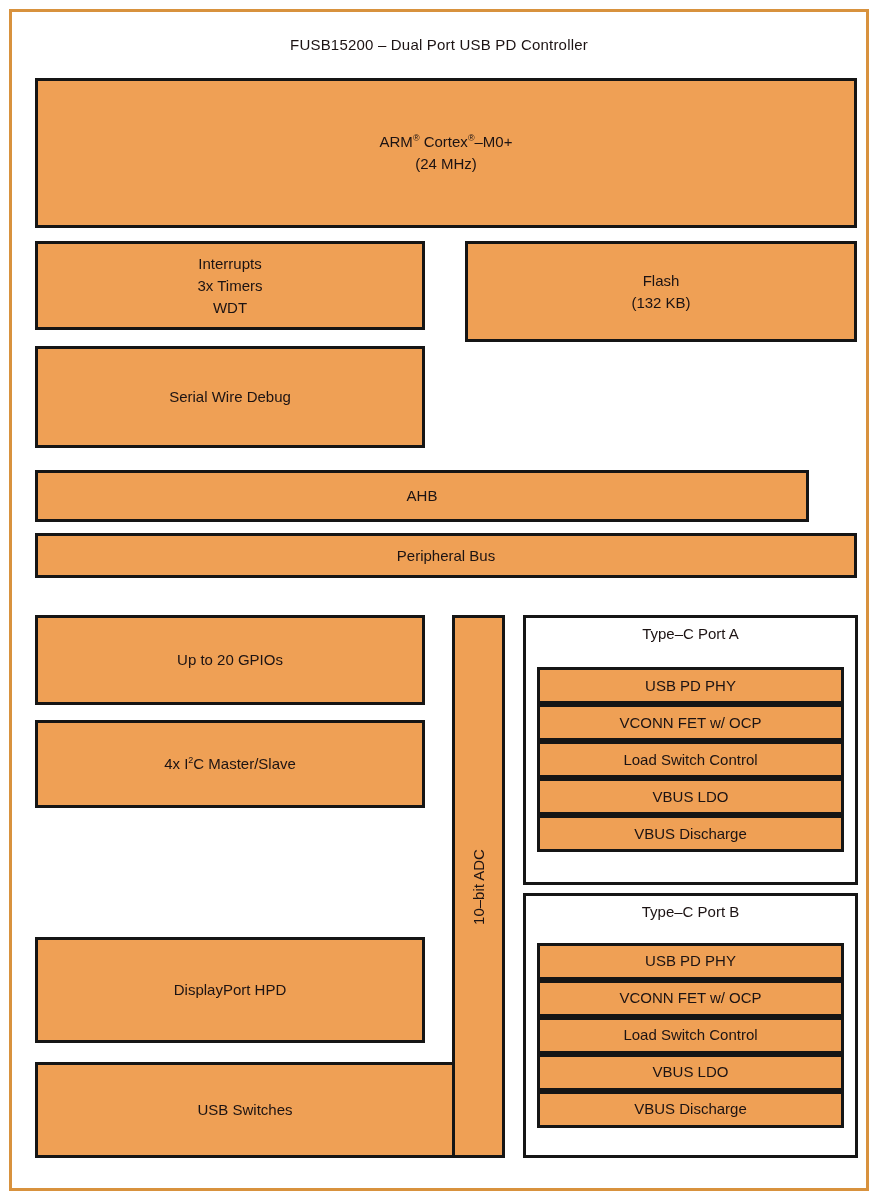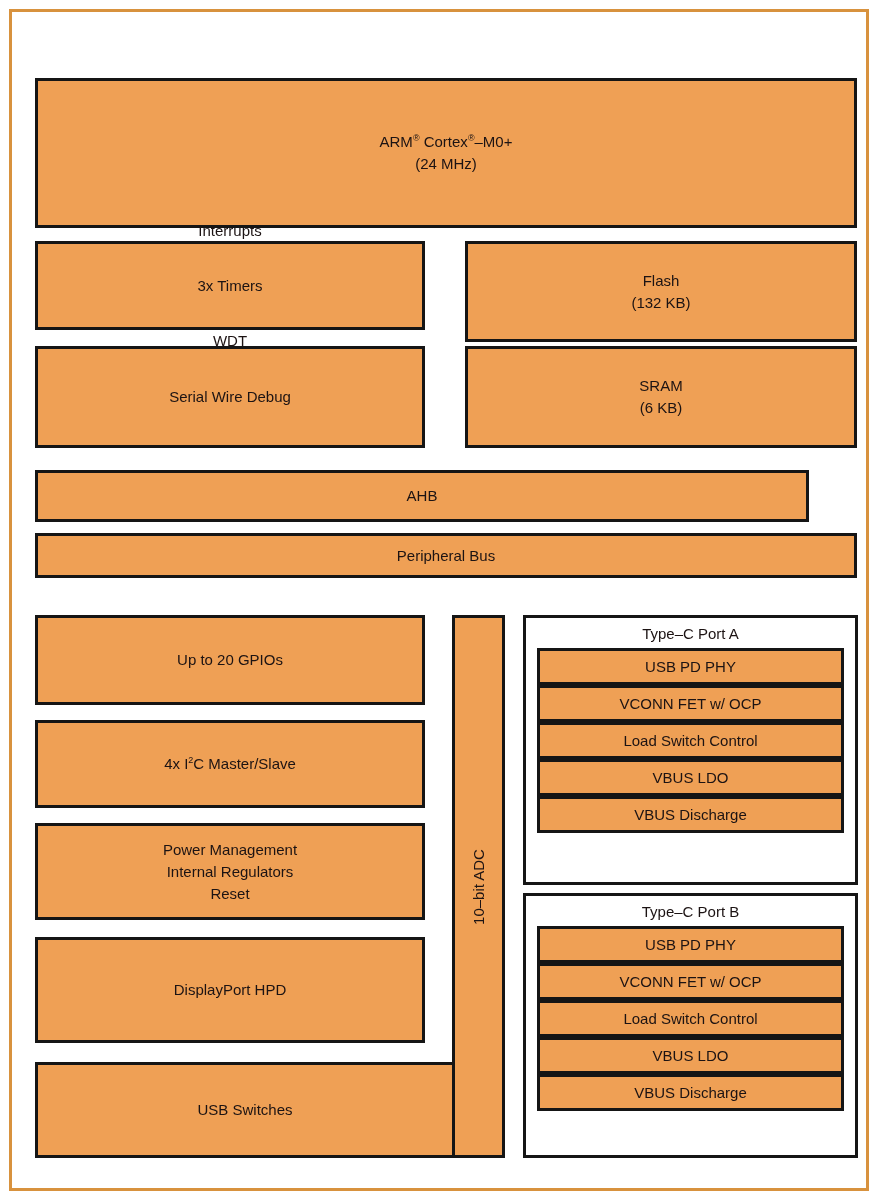--- a/index.html
+++ b/index.html
@@ -58,55 +58,56 @@
   .panel-title {
     text-align: center;
     font-size: 15px;
     flex: 0 0 auto;
     padding-bottom: 6px;
   }
   .panel-items {
     flex: 1 1 auto;
     display: flex;
     flex-direction: column;
-    justify-content: flex-start;
+    justify-content: center;
   }
   .panel-items .blk {
     position: relative;
     height: 37px;
     width: 100%;
   }
   .vtext {
     transform: rotate(-90deg);
     white-space: nowrap;
     font-size: 15px;
   }
   
   #cpu           { left:35px;  top:78px;   width:822px; height:150px; }
-  #interrupts    { left:35px;  top:241px;  width:390px; height:89px;gap:33px;  }
+  #interrupts    { left:35px;  top:241px;  width:390px; height:89px;  }
   #flash         { left:465px; top:241px;  width:392px; height:101px;  }
   #swd           { left:35px;  top:346px;  width:390px; height:102px; }
   #sram          { left:465px; top:346px;  width:392px; height:102px; }
   #ahb           { left:35px;  top:470px;  width:774px; height:52px;  }
   #pbus          { left:35px;  top:533px;  width:822px; height:45px;  }
   #gpio          { left:35px;  top:615px;  width:390px; height:90px;  }
   #i2c           { left:35px;  top:720px;  width:390px; height:88px;  }
   #power         { left:35px;  top:823px;  width:390px; height:97px;  }
   #dphpd         { left:35px;  top:937px;  width:390px; height:106px; }
   #usbsw         { left:35px;  top:1062px; width:420px; height:96px;  }
   #adc           { left:452px; top:615px;  width:53px;  height:543px; }
   #portA         { left:523px; top:615px;  width:335px; height:270px; }
   #portB         { left:523px; top:893px;  width:335px; height:265px; }
 </style>
 </head>
 <body>
 
 <div id="stage">
   <div class="frame"></div>
 
+  <div class="title">FUSB15200 – Dual Port USB PD Controller</div>
 
   <div class="blk" id="cpu">
     <div><span>ARM</span><sup>®</sup><span> Cortex</span><sup>®</sup><span>–M0+</span></div>
     <div>(24 MHz)</div>
   </div>
 
   <div class="blk" id="interrupts">
     <div>Interrupts</div>
     <div>3x Timers</div>
     <div>WDT</div>
@@ -114,46 +115,37 @@
 
   <div class="blk" id="flash">
     <div>Flash</div>
     <div>(132 KB)</div>
   </div>
 
   <div class="blk" id="swd">
     <div>Serial Wire Debug</div>
   </div>
 
-  <div class="blk" id="sram">
-    <div>SRAM</div>
-    <div>(6 KB)</div>
-  </div>
 
   <div class="blk" id="ahb">
     <div>AHB</div>
   </div>
 
   <div class="blk" id="pbus">
     <div>Peripheral Bus</div>
   </div>
 
   <div class="blk" id="gpio">
     <div>Up to 20 GPIOs</div>
   </div>
 
   <div class="blk" id="i2c">
     <div><span>4x I</span><sup>2</sup><span>C Master/Slave</span></div>
   </div>
 
-  <div class="blk" id="power">
-    <div>Power Management</div>
-    <div>Internal Regulators</div>
-    <div>Reset</div>
-  </div>
 
   <div class="blk" id="dphpd">
     <div>DisplayPort HPD</div>
   </div>
 
   <div class="blk" id="usbsw">
     <div>USB Switches</div>
   </div>
 
   <div class="blk" id="adc">

